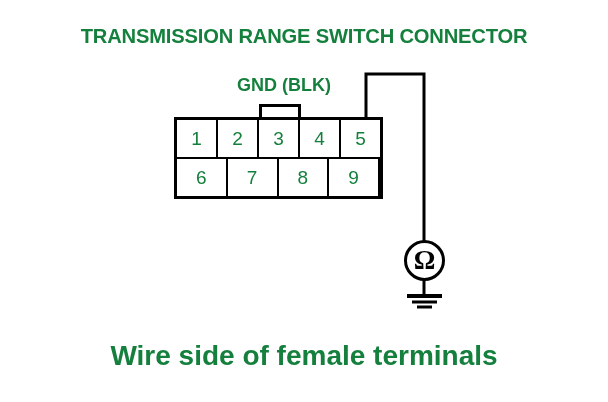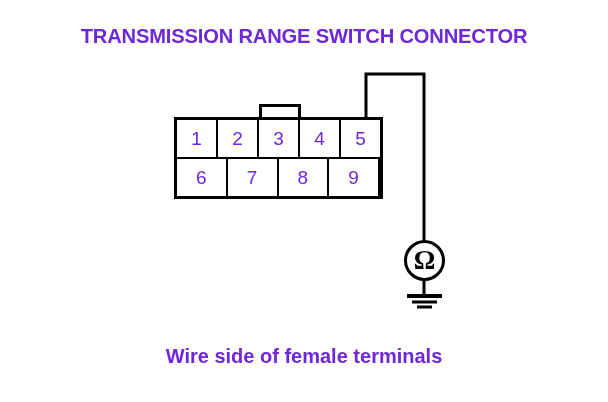--- a/index.html
+++ b/index.html
@@ -8,21 +8,21 @@
     padding: 0;
     background: #ffffff;
   }
   #page {
     position: relative;
     width: 608px;
     height: 402px;
     background: #ffffff;
     overflow: hidden;
     font-family: "Liberation Sans", sans-serif;
-    color: #6d28d9;
+    color: #15803d;
   }
 
   
   #title {
     position: absolute;
     left: 0;
     top: 24px;
     width: 608px;
     text-align: center;
     font-size: 21px;
@@ -107,33 +107,34 @@
     pointer-events: none;
   }
 
   
   #caption {
     position: absolute;
     left: 0;
     top: 344px;
     width: 608px;
     text-align: center;
-    font-size: 20px;
+    font-size: 28px;
     font-weight: bold;
     white-space: nowrap;
     line-height: 24px;
   }
 </style>
 </head>
 <body>
 
 <div id="page">
 
   <div id="title">TRANSMISSION RANGE SWITCH CONNECTOR</div>
 
+  <div id="gnd-label">GND (BLK)</div>
 
   <div id="notch"></div>
 
   <div id="connector">
     <div class="pin-row top-row">
       <div class="pin-cell">1</div>
       <div class="pin-cell">2</div>
       <div class="pin-cell">3</div>
       <div class="pin-cell">4</div>
       <div class="pin-cell last">5</div>

